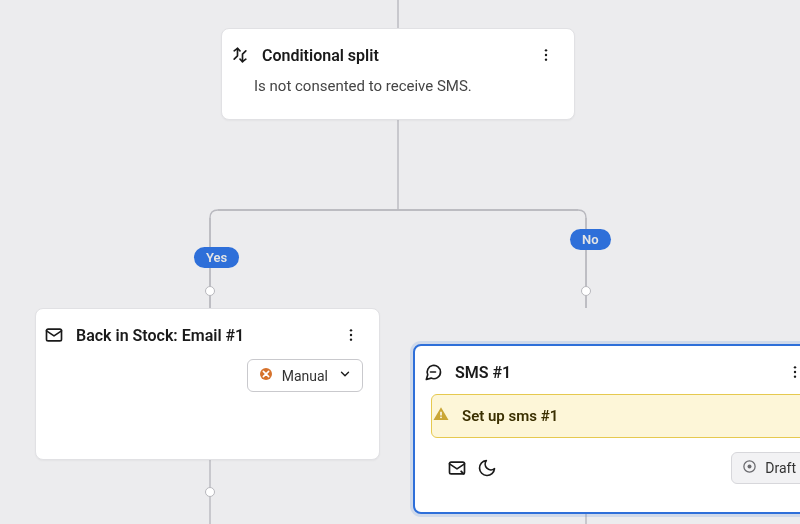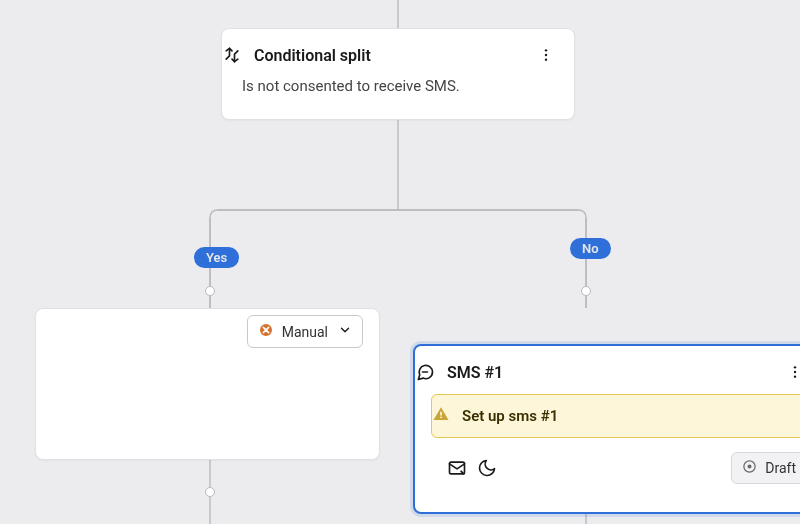--- a/index.html
+++ b/index.html
@@ -1,25 +1,25 @@
 <!DOCTYPE html>
 <html><head>
 <meta charset="utf-8">
 <style>
   html,body{margin:0;padding:0;width:800px;height:524px;background:#ececee;font-family:-apple-system,BlinkMacSystemFont,"Segoe UI",Roboto,Helvetica,Arial,sans-serif;color:#1a1a1a;overflow:hidden;}
   *{box-sizing:border-box;}
   svg.wires{position:absolute;top:0;left:0;width:800px;height:524px;pointer-events:none;}
   .node{position:absolute;background:#fff;border:1px solid #e1e1e4;border-radius:8px;box-shadow:0 1px 2px rgba(0,0,0,.04);}
   .node.selected{border:2px solid #2e6fd9;box-shadow:0 0 0 3px rgba(46,111,217,.15);}
-  .node-head{display:flex;align-items:center;padding:14px 16px 6px 0;font-weight:650;font-size:16px;}
+  .node-head{display:flex;align-items:center;padding:14px 16px 6px 8px;font-weight:650;font-size:16px;}
   .node-head .icon{width:20px;height:20px;margin-right:12px;flex:none;}
   .node-head .title{flex:1;}
   .kebab{width:24px;height:24px;display:flex;align-items:center;justify-content:center;border-radius:4px;cursor:pointer;}
   .kebab svg{width:16px;height:16px;}
-  .node-body{padding:4px 16px 16px 20px;font-size:15px;color:#454545;}
+  .node-body{padding:4px 16px 16px 32px;font-size:15px;color:#454545;}
   .pill{position:absolute;background:#2e6fd9;color:#e5e5e5;font-size:13px;font-weight:600;padding:3px 12px;border-radius:999px;}
   .portdot{position:absolute;width:10px;height:10px;border-radius:50%;background:#fff;border:1px solid #b8b8bd;}
   .btn{display:inline-flex;align-items:center;gap:8px;border:1px solid #c9c9cd;border-radius:6px;background:#fff;padding:6px 10px;font-size:14px;font-weight:400;color:#333;cursor:pointer;}
   .btn .caret{margin-left:2px;}
   .btn-draft{background:#f2f2f4;border:1px solid #d7d7db;}
   .foot{display:flex;align-items:center;padding:6px 16px 14px 16px;}
   .foot .spacer{flex:1;}
   .warnbox{margin:4px 16px 8px 16px;border:1px solid #e6c94f;background:#fdf6d8;border-radius:6px;padding:10px 0;display:flex;align-items:center;gap:12px;font-size:15px;font-weight:600;color:#3a2f00;}
   .mini-icons{display:flex;gap:10px;padding-left:16px;}
   .mini-icons .mi{width:20px;height:20px;}
@@ -42,21 +42,21 @@
 
     <line x1="586" y1="218" x2="586" y2="308"></line>
 
     <line x1="210" y1="460" x2="210" y2="524"></line>
 
     <line x1="586" y1="478" x2="586" y2="524"></line>
   </g>
 </svg>
 
 <div class="pill" style="left:194px;top:247px;"><span>Yes</span></div>
-<div class="pill" style="left:570px;top:238px;"><span>No</span></div>
+<div class="pill" style="left:570px;top:229px;"><span>No</span></div>
 
 <div class="portdot" style="left:205px;top:286px;"></div>
 <div class="portdot" style="left:581px;top:286px;"></div>
 <div class="portdot" style="left:205px;top:487px;"></div>
 <div class="portdot" style="left:581px;top:502px;"></div>
 
 <div class="node" style="left:221px;top:28px;width:354px;height:92px;">
   <div class="node-head">
     <span class="icon">
       <svg viewBox="0 0 24 24" fill="none" stroke="#1a1a1a" stroke-width="2" stroke-linecap="round" stroke-linejoin="round">
@@ -72,20 +72,36 @@
           <circle cx="12" cy="5" r="1.8"></circle>
           <circle cx="12" cy="12" r="1.8"></circle>
           <circle cx="12" cy="19" r="1.8"></circle>
         </svg>
     </span>
   </div>
   <div class="node-body">Is not consented to receive SMS.</div>
 </div>
 
 <div class="node" style="left:35px;top:308px;width:345px;height:152px;">
+  <div class="node-head">
+    <span class="icon">
+      <svg viewBox="0 0 24 24" fill="none" stroke="#1a1a1a" stroke-width="2" stroke-linecap="round" stroke-linejoin="round">
+          <rect x="3" y="5" width="18" height="14" rx="2"></rect>
+          <path d="M3 7l9 6 9-6"></path>
+        </svg>
+    </span>
+    <span class="title">Back in Stock: Email #1</span>
+    <span class="kebab">
+      <svg viewBox="0 0 24 24" fill="#1a1a1a">
+          <circle cx="12" cy="5" r="1.8"></circle>
+          <circle cx="12" cy="12" r="1.8"></circle>
+          <circle cx="12" cy="19" r="1.8"></circle>
+        </svg>
+    </span>
+  </div>
   <div class="foot">
     <div class="spacer"></div>
     <div class="btn">
       <span>
         <svg width="16" height="16" viewBox="0 0 24 24">
             <circle cx="12" cy="12" r="9" fill="#d6722c"></circle>
             <path d="M8 8l8 8M16 8l-8 8" stroke="#fff" stroke-width="2.4" stroke-linecap="round"></path>
           </svg>
       </span>
       <span>Manual</span>

